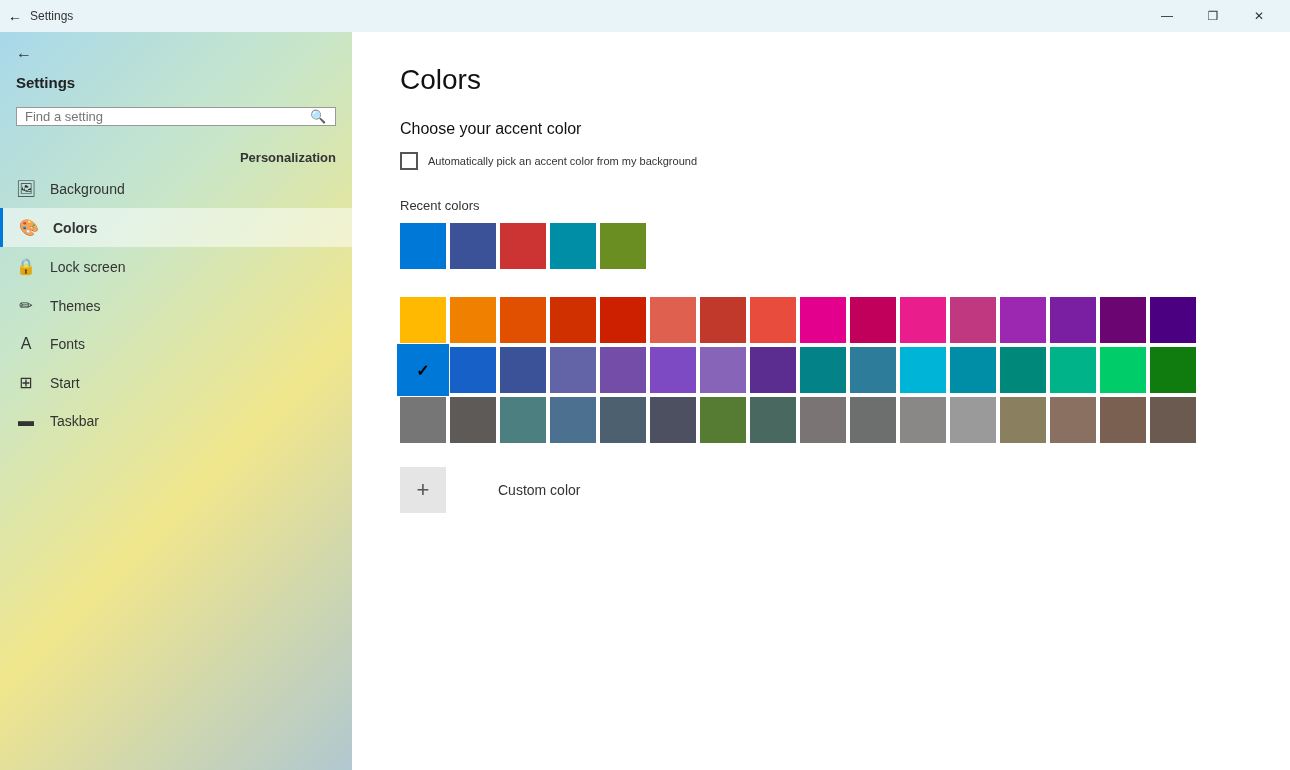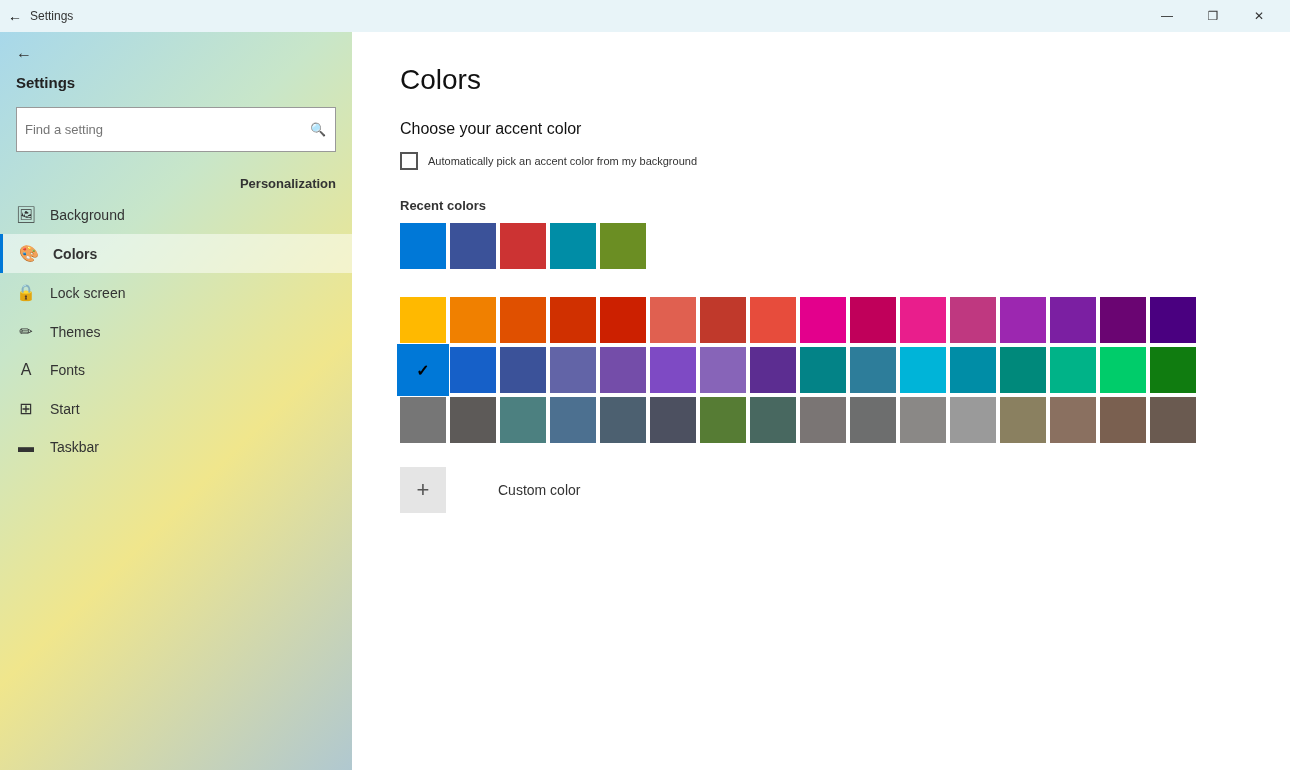--- a/index.html
+++ b/index.html
@@ -52,21 +52,21 @@
     .sidebar-app-title {
       padding: 0 16px 8px 16px;
       font-size: 15px; font-weight: 600; color: #222;
     }
 
     .search-box {
       margin: 8px 16px 16px 16px;
       display: flex; align-items: center;
       background: #fff;
       border: 1px solid #999;
-      padding: 14px 8px;
+      padding: 1px 8px;
     }
     .search-input {
       border: none; outline: none; flex: 1;
       font-size: 13px; background: transparent;
     }
     .search-icon { color: #666; font-size: 13px; }
 
     .sidebar-section-title {
       padding: 8px 16px 4px 16px;
       font-size: 13px; font-weight: 700; color: #333; text-align: right;
@@ -105,21 +105,21 @@
       display: flex; align-items: center; gap: 10px; margin-bottom: 28px;
     }
     .checkbox {
       width: 18px; height: 18px; border: 2px solid #555;
       display: flex; align-items: center; justify-content: center;
       cursor: pointer; flex-shrink: 0;
     }
     .checkbox-label { font-size: 11px; color: #333; cursor: pointer; }
 
     .colors-section-label {
-      font-size: 13px; color: #333; margin-bottom: 10px; font-weight: 700;
+      font-size: 13px; color: #333; margin-bottom: 10px; font-weight: 400;
     }
 
     .color-grid {
       display: flex; flex-wrap: wrap; gap: 4px; margin-bottom: 24px;
     }
 
     .color-swatch {
       width: 46px; height: 46px; cursor: pointer;
       display: flex; align-items: center; justify-content: center;
       position: relative;

